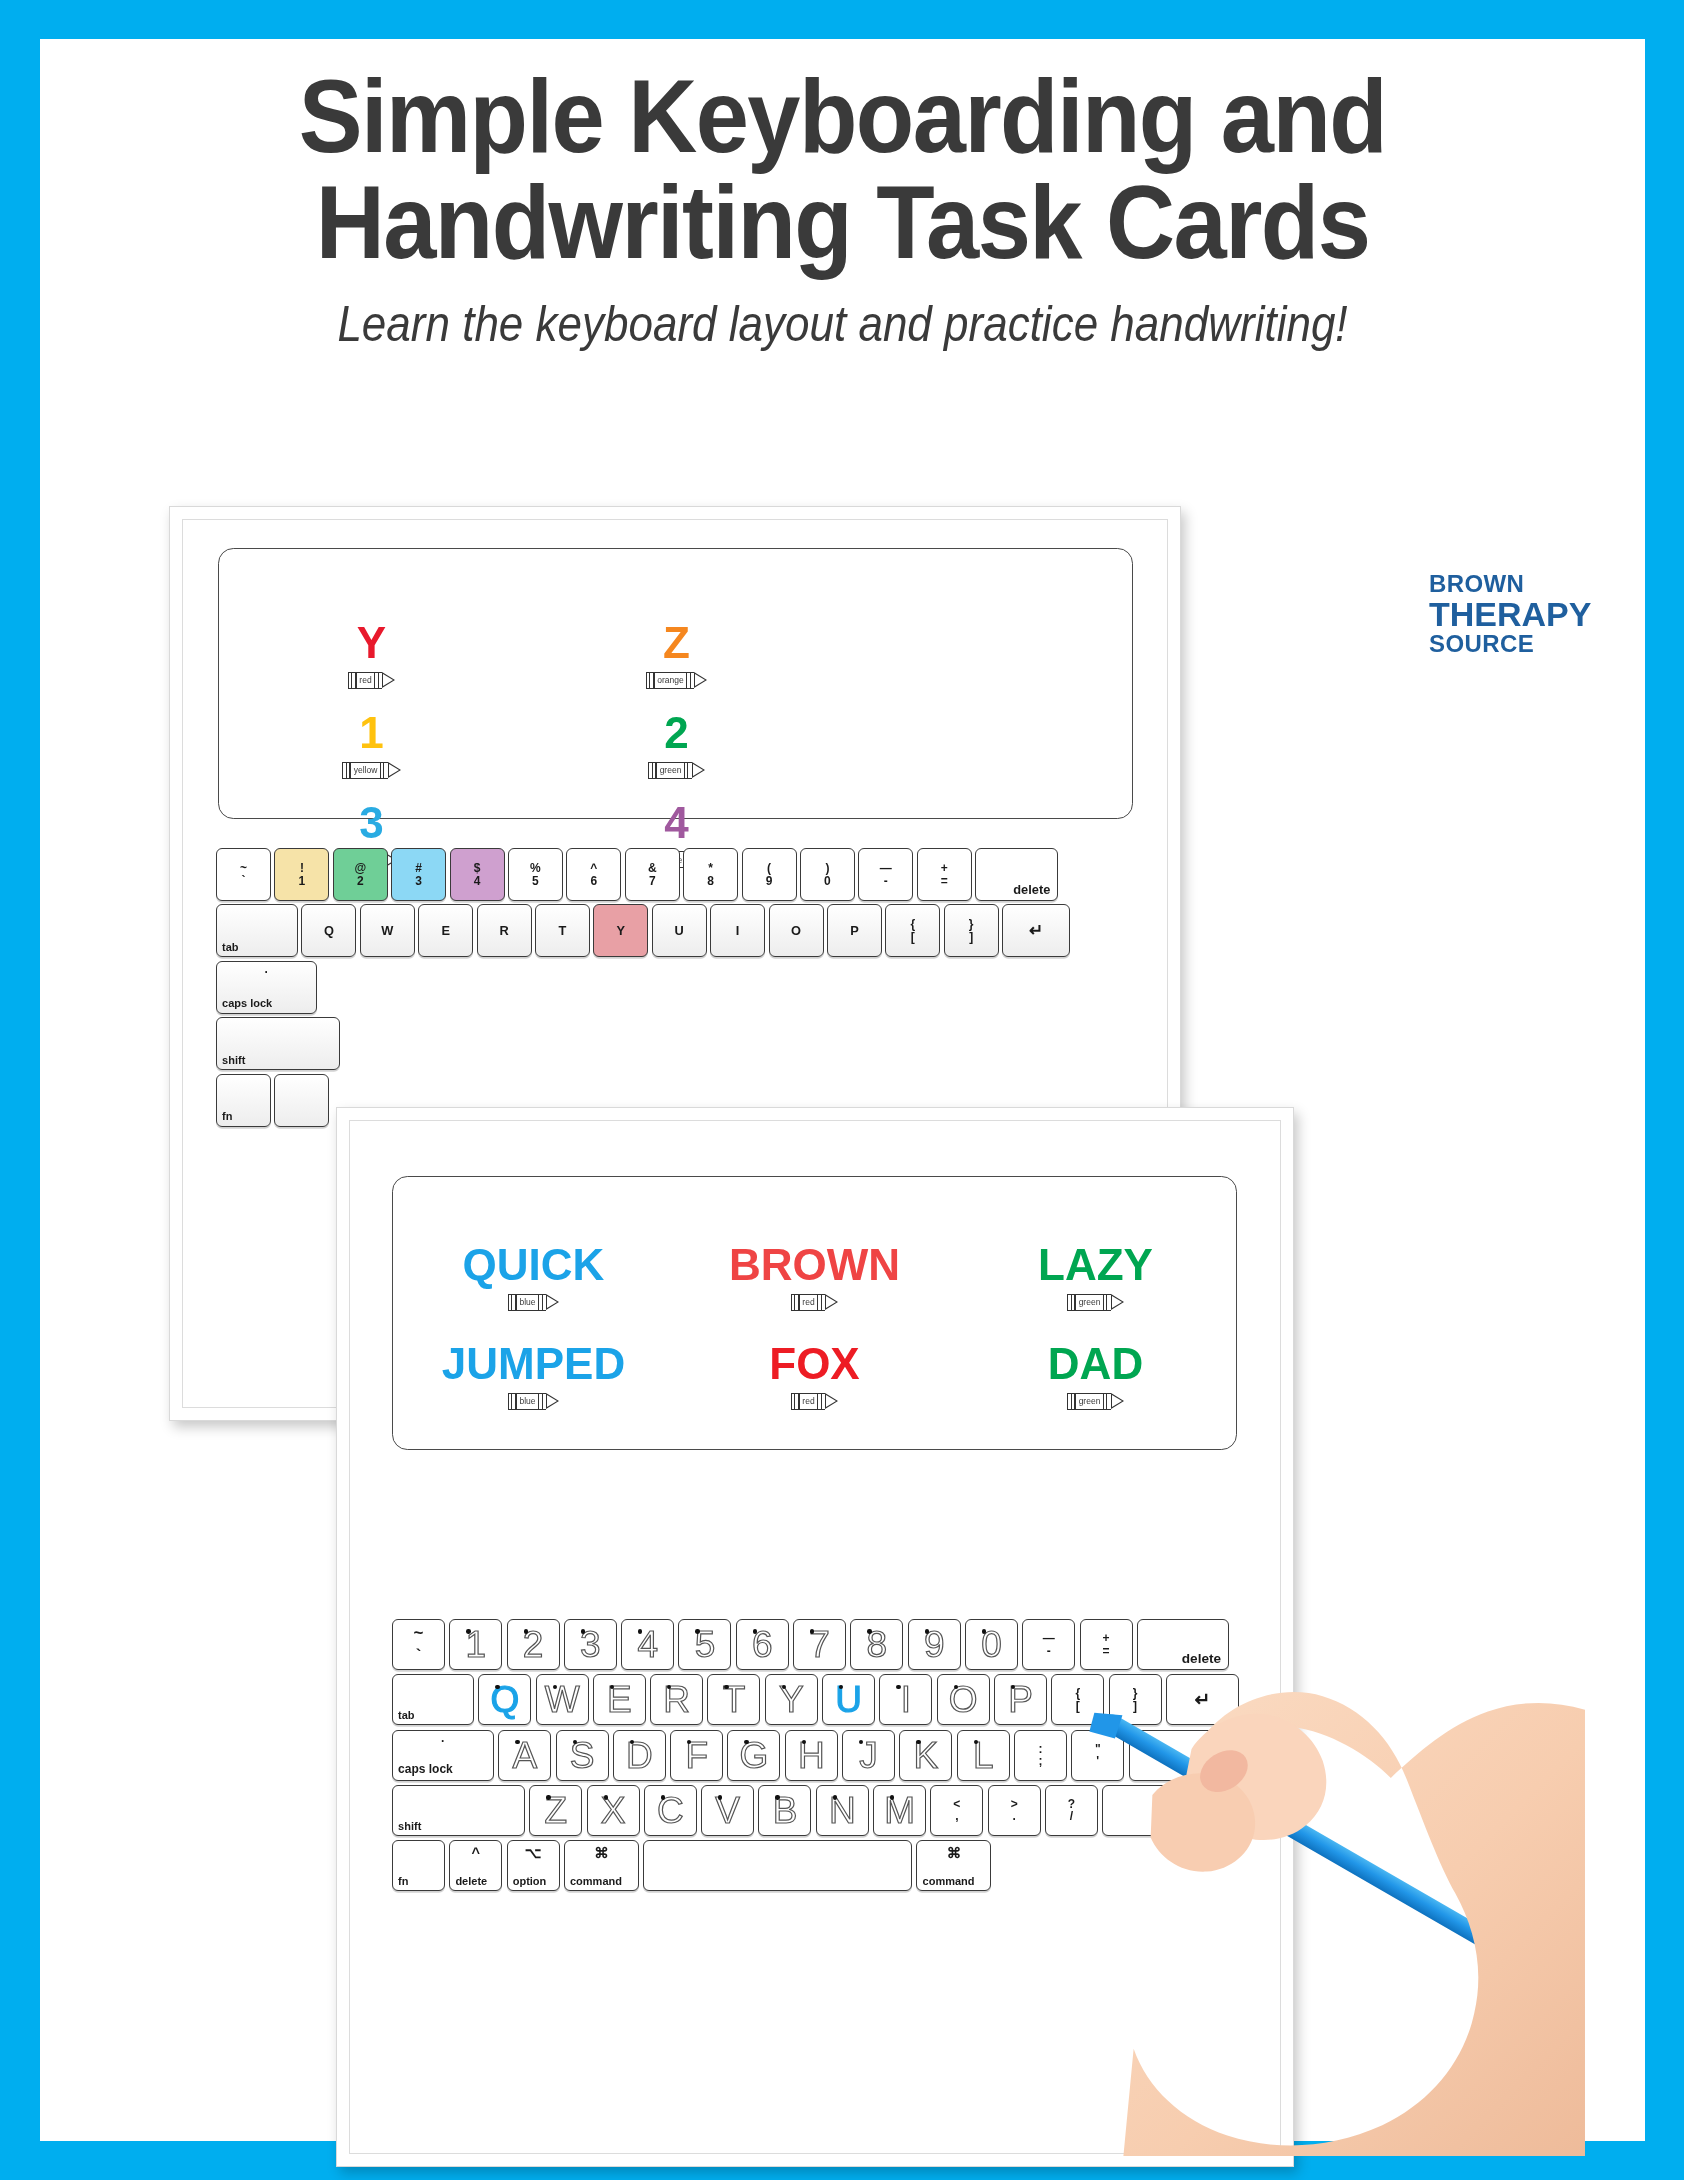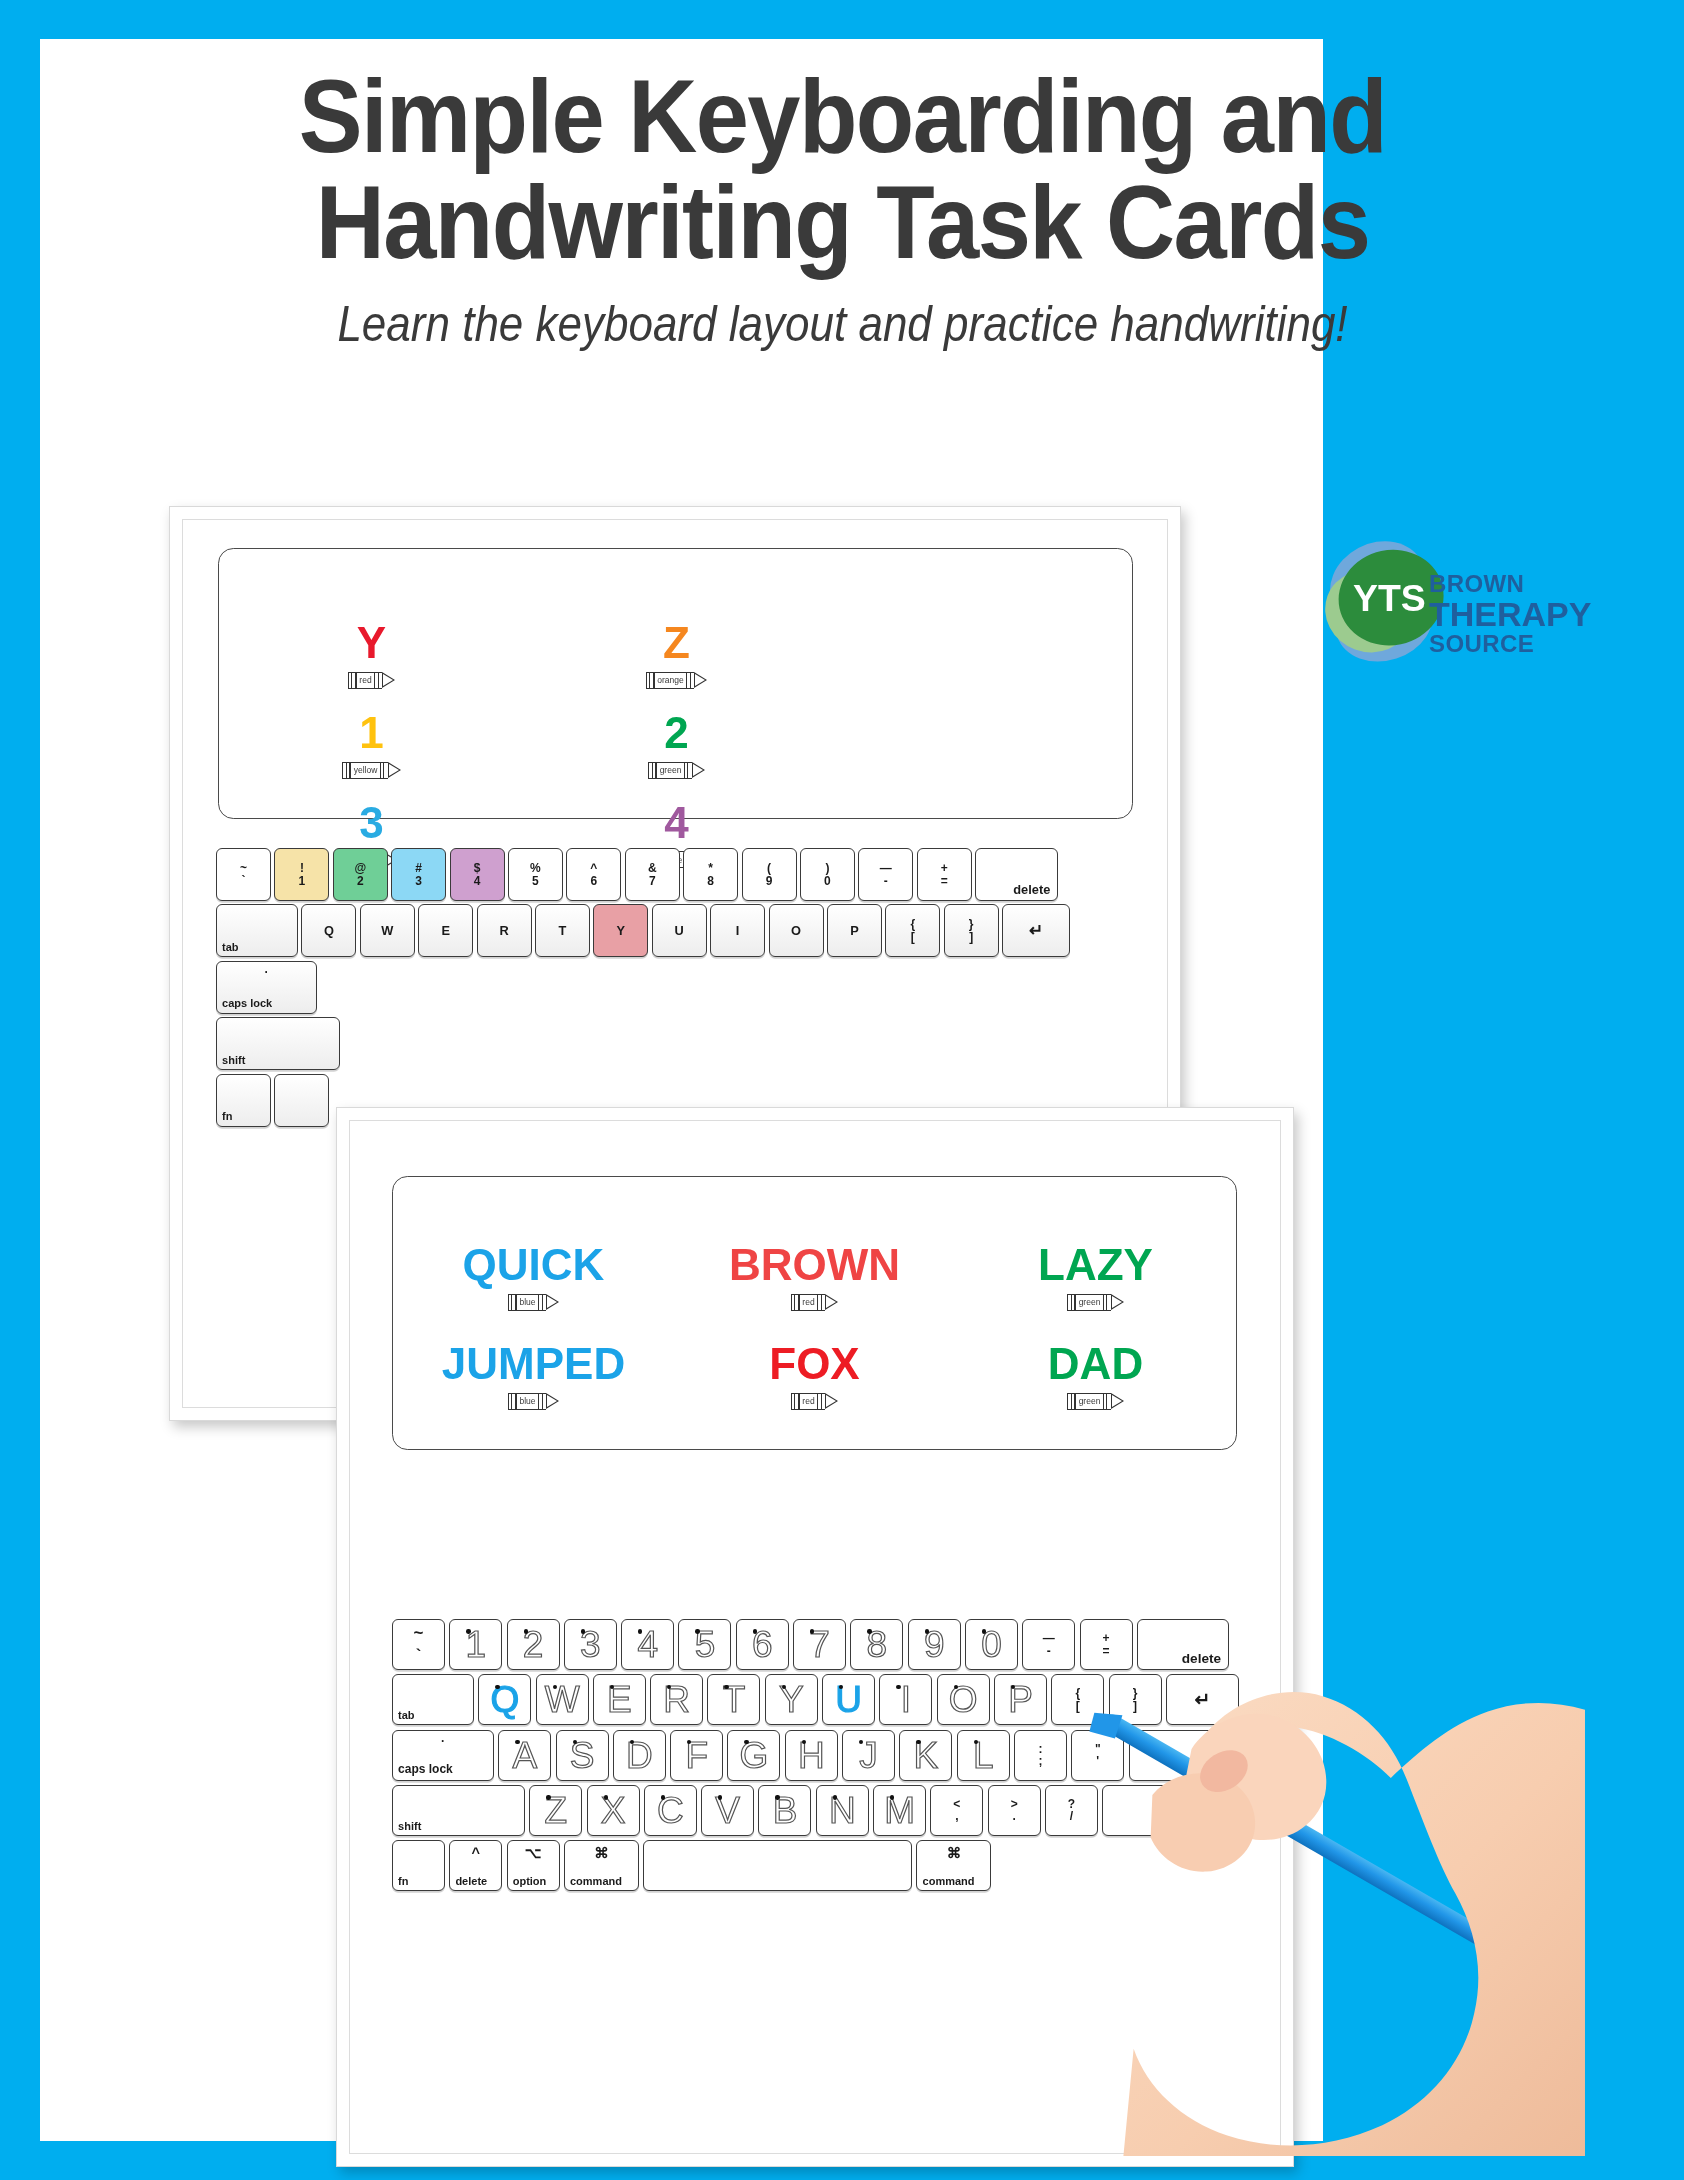--- a/index.html
+++ b/index.html
@@ -3,21 +3,21 @@
 <meta charset="utf-8">
 <style>
   html,body{margin:0;padding:0;}
   body{
     width:1685px;height:2181px;
     background:#00AEEF;
     font-family:"Liberation Sans", sans-serif;
     overflow:hidden;position:relative;
   }
   .sheet{
-    position:absolute;left:40px;top:39px;width:1283px;height:2102px;
+    position:absolute;left:40px;top:39px;width:1605px;height:2102px;
     background:#ffffff;
   }
   
   .title{
     position:absolute;left:0;top:24px;width:1605px;
     text-align:center;color:#3a3a3a;
     font-size:104px;line-height:1.02;font-weight:bold;
     letter-spacing:-1.7px;
     font-family:"Liberation Sans Narrow","Liberation Sans",sans-serif;
     transform:scaleX(0.92);transform-origin:center top;
@@ -114,29 +114,20 @@
 
 <div class="sheet">
 
   <div class="title">
     <span class="line">Simple Keyboarding and</span>
     <span class="line">Handwriting Task Cards</span>
   </div>
   <div class="subtitle">Learn the keyboard layout and practice handwriting!</div>
 
   <div class="logo">
-    <div class="blobs">
-      <svg width="136" height="136" viewBox="0 0 160 160">
-        <ellipse cx="70" cy="60" rx="58" ry="48" fill="#6FA8DC" transform="rotate(-28 70 60)"></ellipse>
-        <ellipse cx="78" cy="104" rx="58" ry="46" fill="#6FA8DC" transform="rotate(-18 78 104)"></ellipse>
-        <ellipse cx="60" cy="92" rx="52" ry="48" fill="#9CCB8F" transform="rotate(20 60 92)"></ellipse>
-        <ellipse cx="86" cy="76" rx="62" ry="56" fill="#2C8C3C" transform="rotate(-12 86 76)"></ellipse>
-        <text x="84" y="92" text-anchor="middle" fill="#ffffff" font-family="Liberation Sans, sans-serif" font-size="44" font-weight="bold">YTS</text>
-      </svg>
-    </div>
     <div class="lt">
       <div class="l1">BROWN</div>
       <div class="l2">THERAPY</div>
       <div class="l3">SOURCE</div>
     </div>
   </div>
 
   <div class="page page1">
     <div class="inner-border"></div>
 

